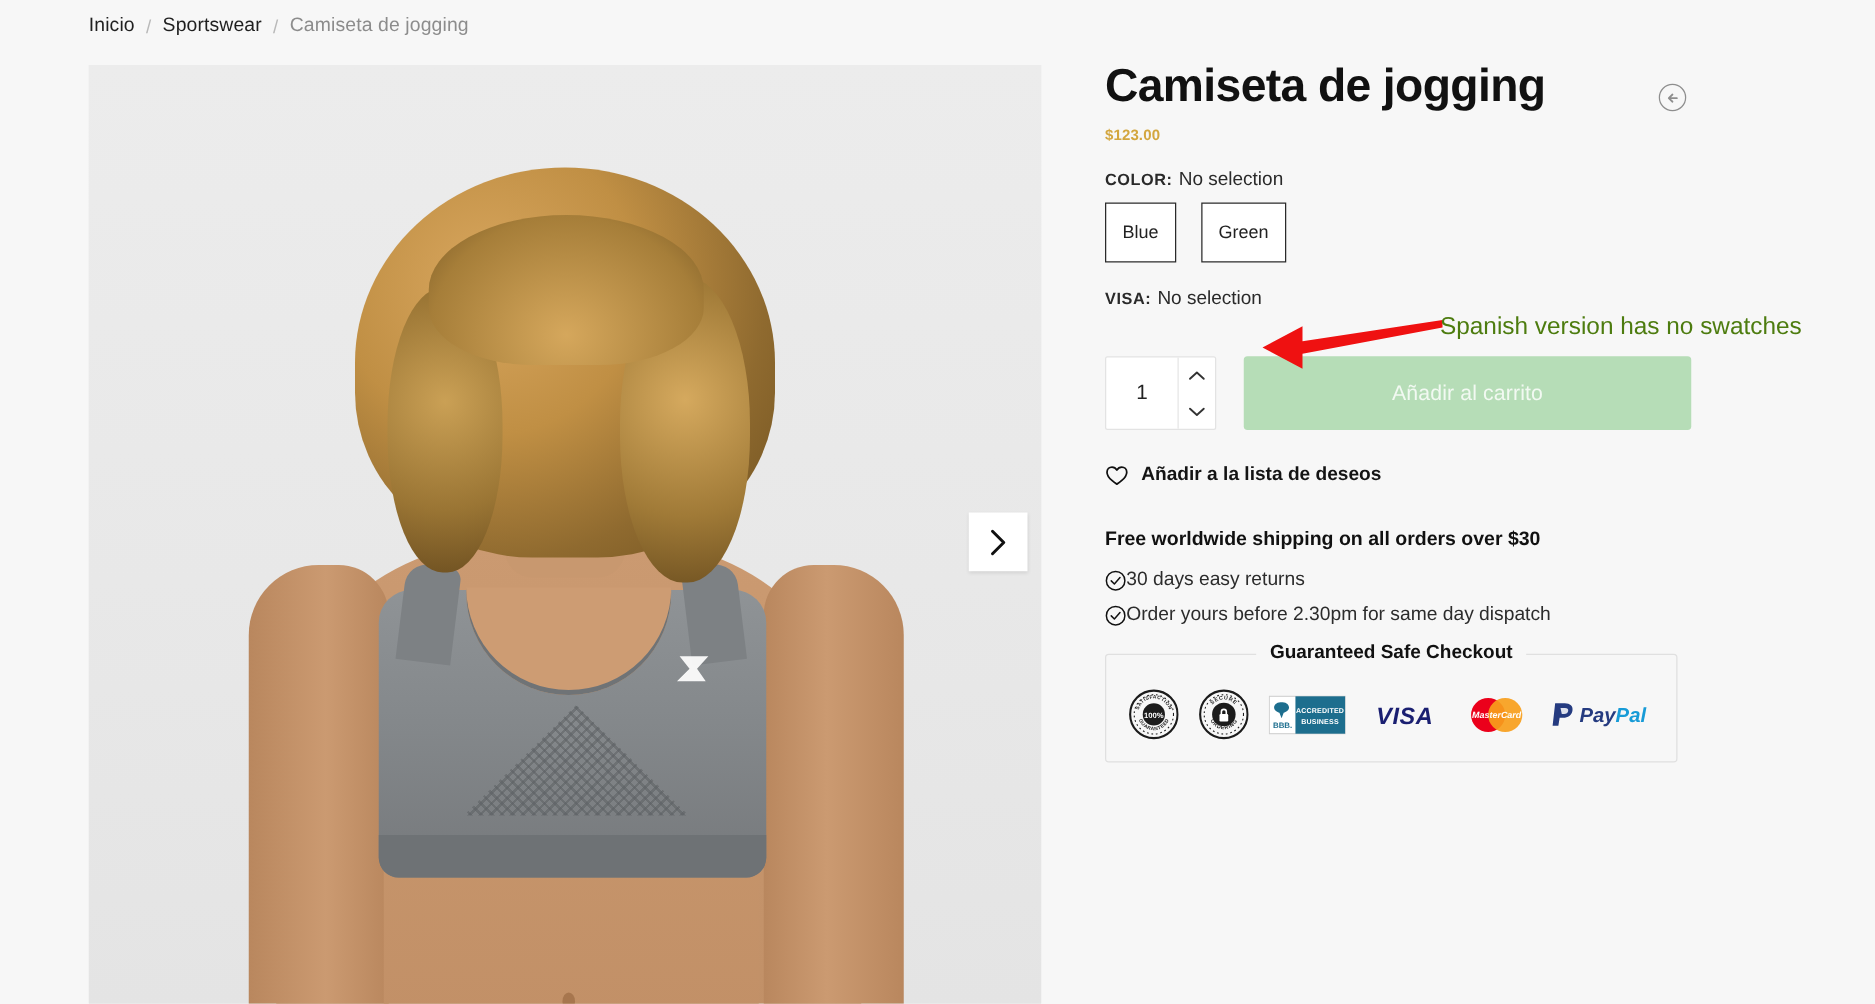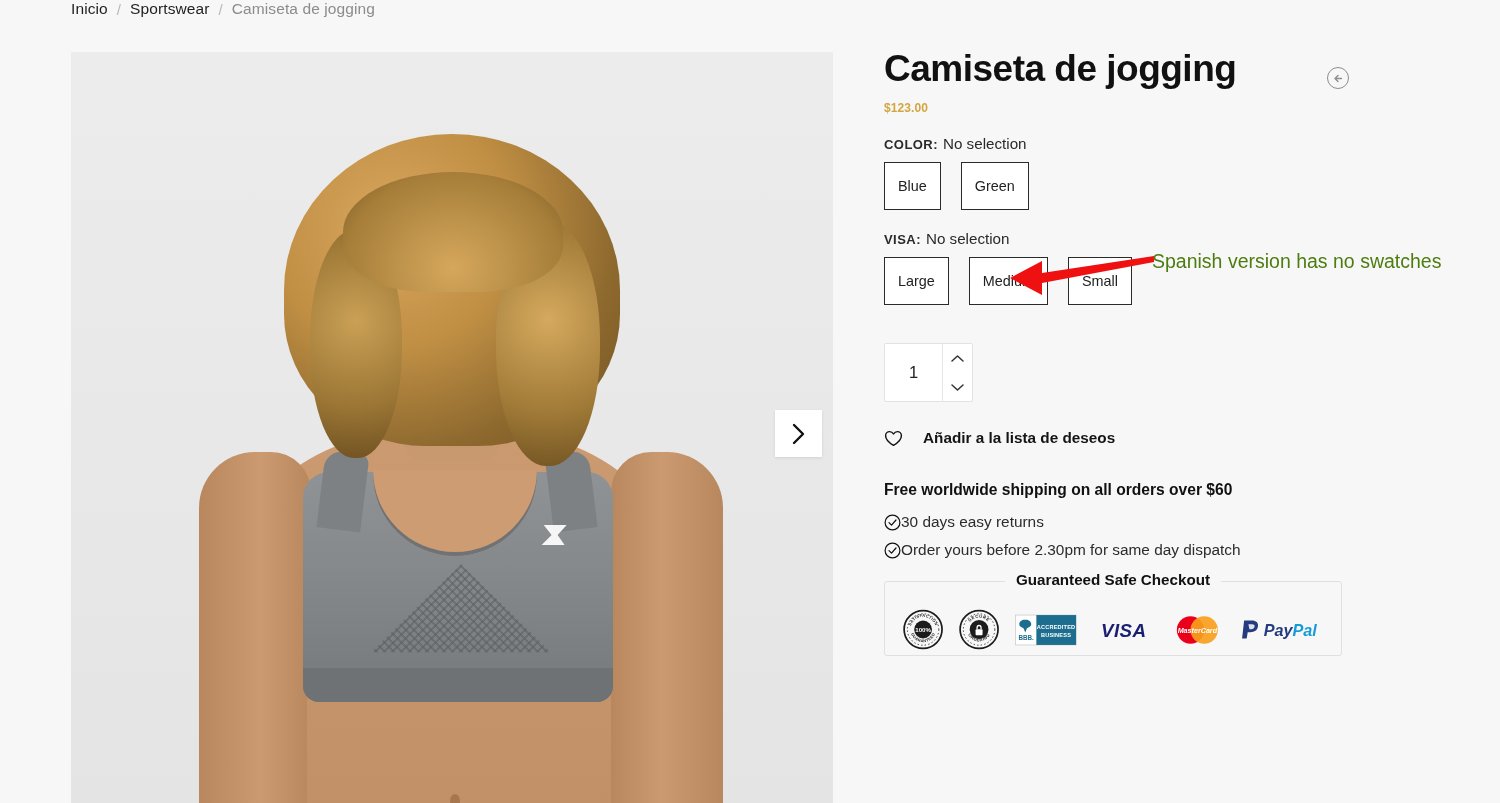--- a/index.html
+++ b/index.html
@@ -9,21 +9,21 @@
     background: #f7f7f7;
     font-family: "Liberation Sans", sans-serif;
     color: #1a1a1a;
     overflow: hidden;
     position: relative;
   }
 
   
   .breadcrumb {
     position: absolute;
-    left: 71px; top: 0;
+    left: 71px; top: 12px;
     display: flex; align-items: center;
     font-size: 15.5px;
     letter-spacing: .1px;
   }
   .crumb-link { color: #1f1f1f; text-decoration: none; }
   .crumb-sep { color: #b9b9b9; margin: 0 9px; font-size: 15px; }
   .crumb-current { color: #8c8c8c; }
 
   
   .gallery {
@@ -140,31 +140,31 @@
   .qty-val { flex:1; display:flex; align-items:center; justify-content:center; font-size:16.5px; color:#222; }
   .qty-steps { width:30px; border-left:1px solid #e6e6e6; display:flex; flex-direction:column; }
   .qty-step { flex:1; display:flex; align-items:center; justify-content:center; cursor:pointer; }
   .add-cart {
     flex:1; height:59px; background:#b6ddb7; border:none; border-radius:3px;
     color:#f2f9f2; font-size:17px; font-weight:500; letter-spacing:.1px;
     display:flex; align-items:center; justify-content:center; cursor:not-allowed;
     width:358px; max-width:358px;
   }
 
-  .wishlist { display:flex; align-items:center; gap:20px; margin-top:27px; cursor:pointer; }
+  .wishlist { display:flex; align-items:center; gap:10px; margin-top:27px; cursor:pointer; }
   .wishlist-text { font-size:15.3px; font-weight:700; color:#141414; }
 
   .ship-title { font-size:15.6px; font-weight:700; color:#111; margin-top:34px; }
   .ship-list { list-style:none; margin:14px 0 0; padding:0; }
   .ship-item { display:flex; align-items:center; gap:0; margin-bottom:10px; font-size:15.4px; color:#2c2c2c; }
 
   
   .checkout-box {
     margin-top:22px; width:458px; border:1px solid #e0e0e0; border-radius:3px;
-    padding:18px 18px 2px; position:relative; background:transparent;
+    padding:18px 18px 14px; position:relative; background:transparent;
   }
   .checkout-legend {
     position:absolute; top:-11px; left:50%; transform:translateX(-50%);
     background:#f7f7f7; padding:0 11px; font-size:15.2px; font-weight:700; color:#111;
     white-space:nowrap;
   }
   .badges { display:flex; align-items:center; justify-content:center; gap:16px; margin-top:6px; }
 
   
   .annotation-text {
@@ -235,53 +235,49 @@
     <div class="swatch-row">
       <div class="swatch">Blue</div>
       <div class="swatch">Green</div>
     </div>
   </div>
 
   <div class="opt-block">
     <div class="opt-head">
       <span class="opt-key">VISA:</span><span class="opt-val">No selection</span>
     </div>
-    <div class="swatch-row">
-      <div class="swatch">Large</div>
-      <div class="swatch">Medium</div>
-      <div class="swatch">Small</div>
-    </div>
   </div>
 
   <div class="cart-row">
     <div class="qty">
       <div class="qty-val">1</div>
       <div class="qty-steps">
         <div class="qty-step">
           <svg width="15" height="9" viewBox="0 0 15 9">
             <path d="M2 7 L7.5 2 L13 7" fill="none" stroke="#333" stroke-width="1.5" stroke-linecap="round" stroke-linejoin="round"></path>
           </svg>
         </div>
         <div class="qty-step">
           <svg width="15" height="9" viewBox="0 0 15 9">
             <path d="M2 2 L7.5 7 L13 2" fill="none" stroke="#333" stroke-width="1.5" stroke-linecap="round" stroke-linejoin="round"></path>
           </svg>
         </div>
       </div>
     </div>
+    <button class="add-cart">Añadir al carrito</button>
   </div>
 
   <div class="wishlist">
     <svg width="19" height="17" viewBox="0 0 19 17">
       <path d="M9.5 15.3 C9.5 15.3 1.6 10.7 1.6 5.7 C1.6 3.2 3.5 1.6 5.6 1.6 C7.2 1.6 8.7 2.6 9.5 4 C10.3 2.6 11.8 1.6 13.4 1.6 C15.5 1.6 17.4 3.2 17.4 5.7 C17.4 10.7 9.5 15.3 9.5 15.3 Z" fill="none" stroke="#111" stroke-width="1.4" stroke-linejoin="round"></path>
     </svg>
     <span class="wishlist-text">Añadir a la lista de deseos</span>
   </div>
 
-  <div class="ship-title">Free worldwide shipping on all orders over $60</div>
+  <div class="ship-title">Free worldwide shipping on all orders over $30</div>
   <ul class="ship-list">
     <li class="ship-item">
       <svg width="17" height="17" viewBox="0 0 17 17">
         <circle cx="8.5" cy="8.5" r="7.4" fill="none" stroke="#111" stroke-width="1.2"></circle>
         <path d="M5 8.7 L7.5 11.2 L12 6" fill="none" stroke="#111" stroke-width="1.2" stroke-linecap="round" stroke-linejoin="round"></path>
       </svg>
       <span>30 days easy returns</span>
     </li>
     <li class="ship-item">
       <svg width="17" height="17" viewBox="0 0 17 17">

